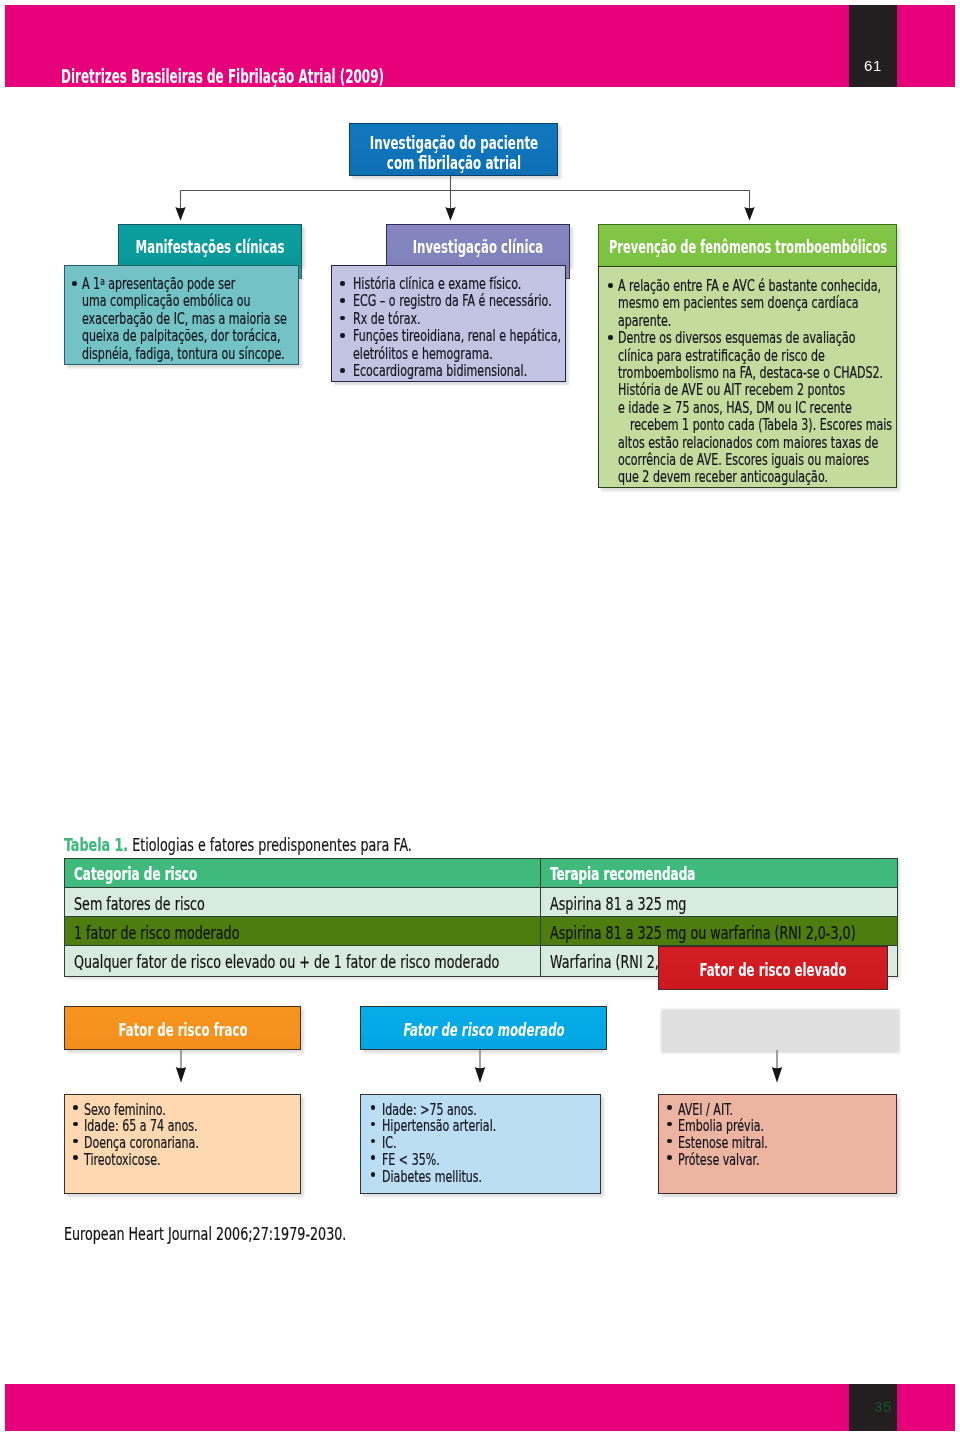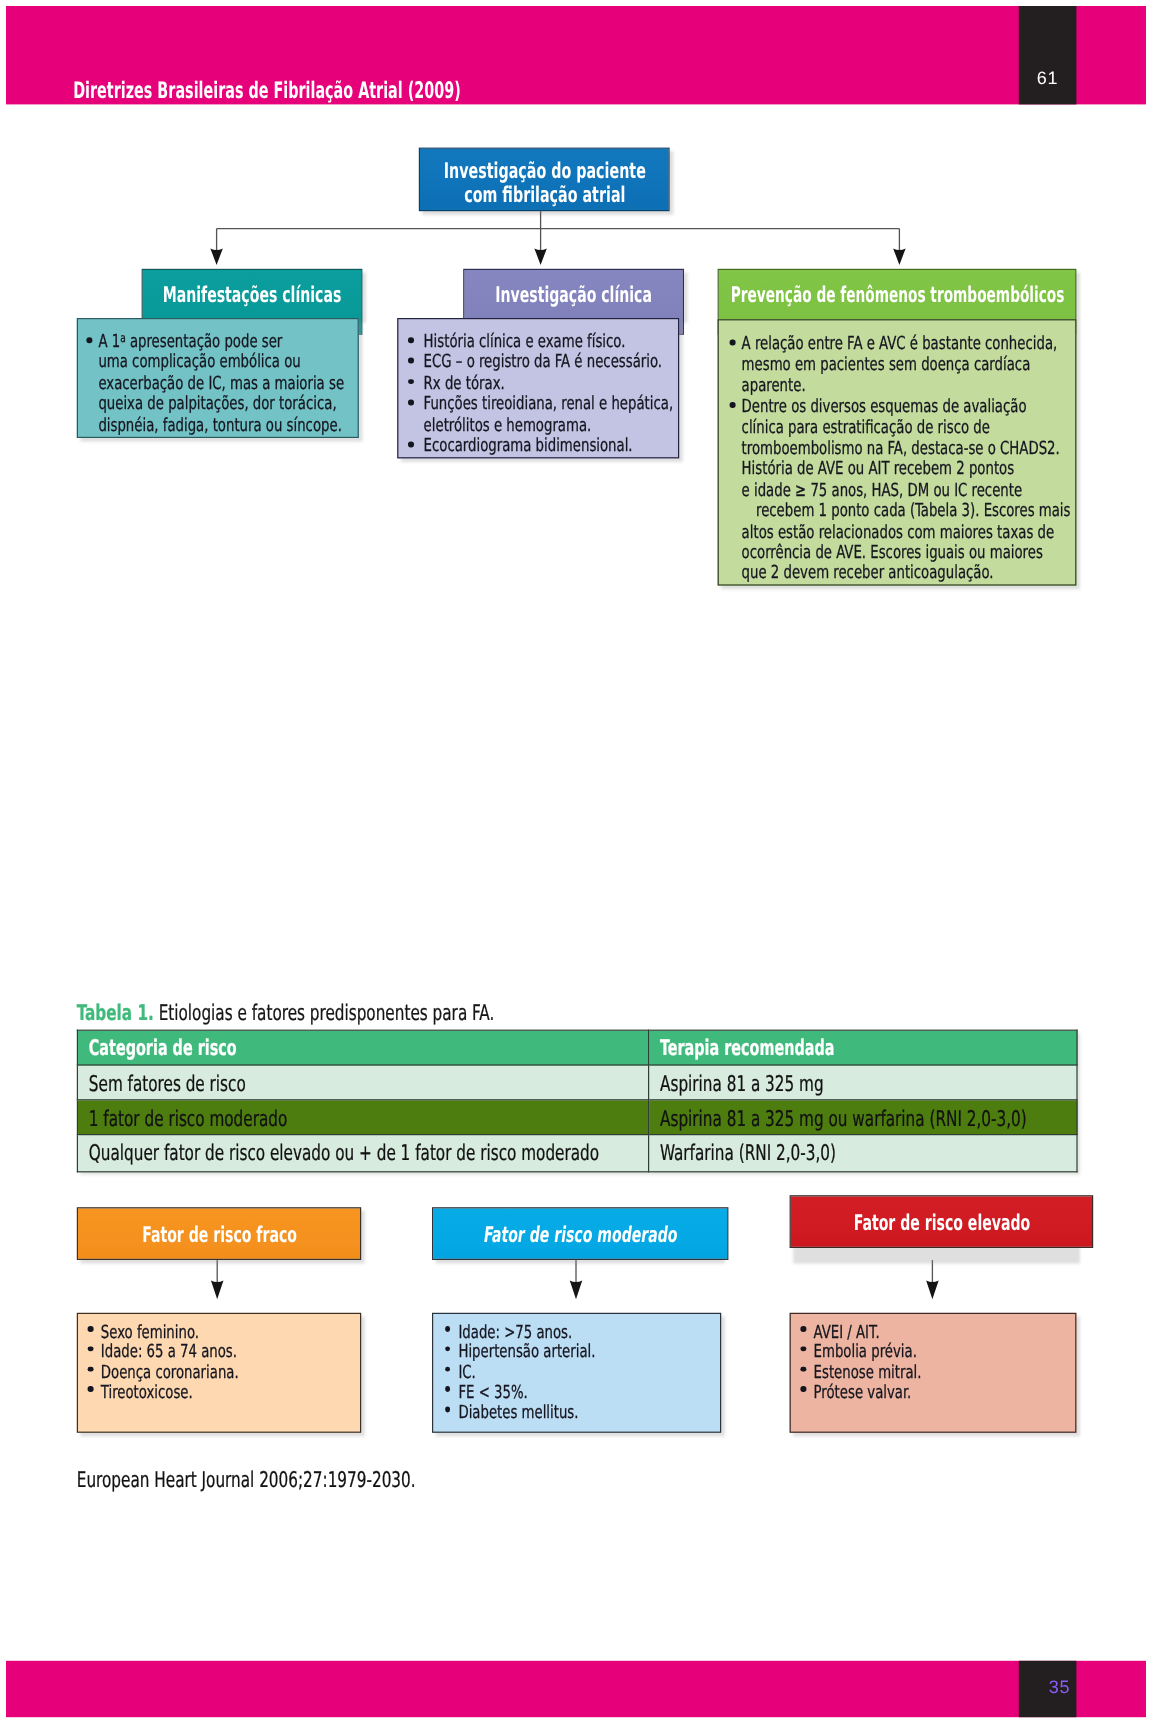--- a/index.html
+++ b/index.html
@@ -71,21 +71,21 @@
   .rbody ul{margin:0;padding:0;list-style:none;}
   .rbody li{font-size:15px;line-height:16.8px;color:#15151f;}
 
   sup.ord{font-size:0.68em;vertical-align:0.40em;line-height:0;}
   .src{position:absolute;left:64px;top:1223.5px;font-size:18px;color:#111;white-space:nowrap;-webkit-text-stroke:0.2px currentColor;
        transform:scaleX(0.785);transform-origin:left top;line-height:20px;}
 
   
   .ft-band{position:absolute;left:5px;top:1384px;width:950px;height:47px;background:#E6007A;}
   .ft-box{position:absolute;left:849px;top:1384px;width:48px;height:47px;background:#231f20;}
-  .ft-num{position:absolute;left:849px;top:1398.5px;width:68px;text-align:center;color:#8b5cf6;
+  .ft-num{position:absolute;left:849px;top:1398.5px;width:68px;text-align:center;color:#14532d;
           font-size:15px;font-family:"Liberation Sans",sans-serif;line-height:15px;letter-spacing:0.6px;}
 </style>
 </head>
 <body>
 
 <div class="page">
 
   <div class="hdr-band"></div>
   <div class="hdr-title">Diretrizes Brasileiras de Fibrilação Atrial (2009)</div>
   <div class="pg-box"></div>
@@ -347,21 +347,21 @@
           <span class="bl"></span>
           <span class="tx">FE &lt; 35%.</span>
         </li>
     <li style="position:absolute;left:20.7px;top:73.7px;">
           <span class="bl"></span>
           <span class="tx">Diabetes mellitus.</span>
         </li>
     </ul>
   </div>
   <div class="bxsh" style="left:661px;top:1009px;width:239px;height:44px;"></div>
-  <div class="rhdr" style="left:658px;top:996px;width:253px;background:linear-gradient(180deg,#D41E26 0%,#D01A22 70%,#CC171F 100%);border:1px solid #3a2b28;">
+  <div class="rhdr" style="left:658px;top:946px;width:230px;background:linear-gradient(180deg,#D41E26 0%,#D01A22 70%,#CC171F 100%);border:1px solid #3a2b28;">
     <div class="t">
         <span>Fator de risco elevado</span>
       </div>
   </div>
   <div class="bxsh" style="left:661px;top:1097px;width:239px;height:100px;"></div>
   <div class="rbody" style="left:658px;top:1094px;width:239px;height:100px;background:#EDB5A1;border:1px solid #3a2b28;">
     <ul>
     <li style="position:absolute;left:19px;top:6.5px;">
           <span class="bl"></span>
           <span class="tx">AVEI / AIT.</span>

